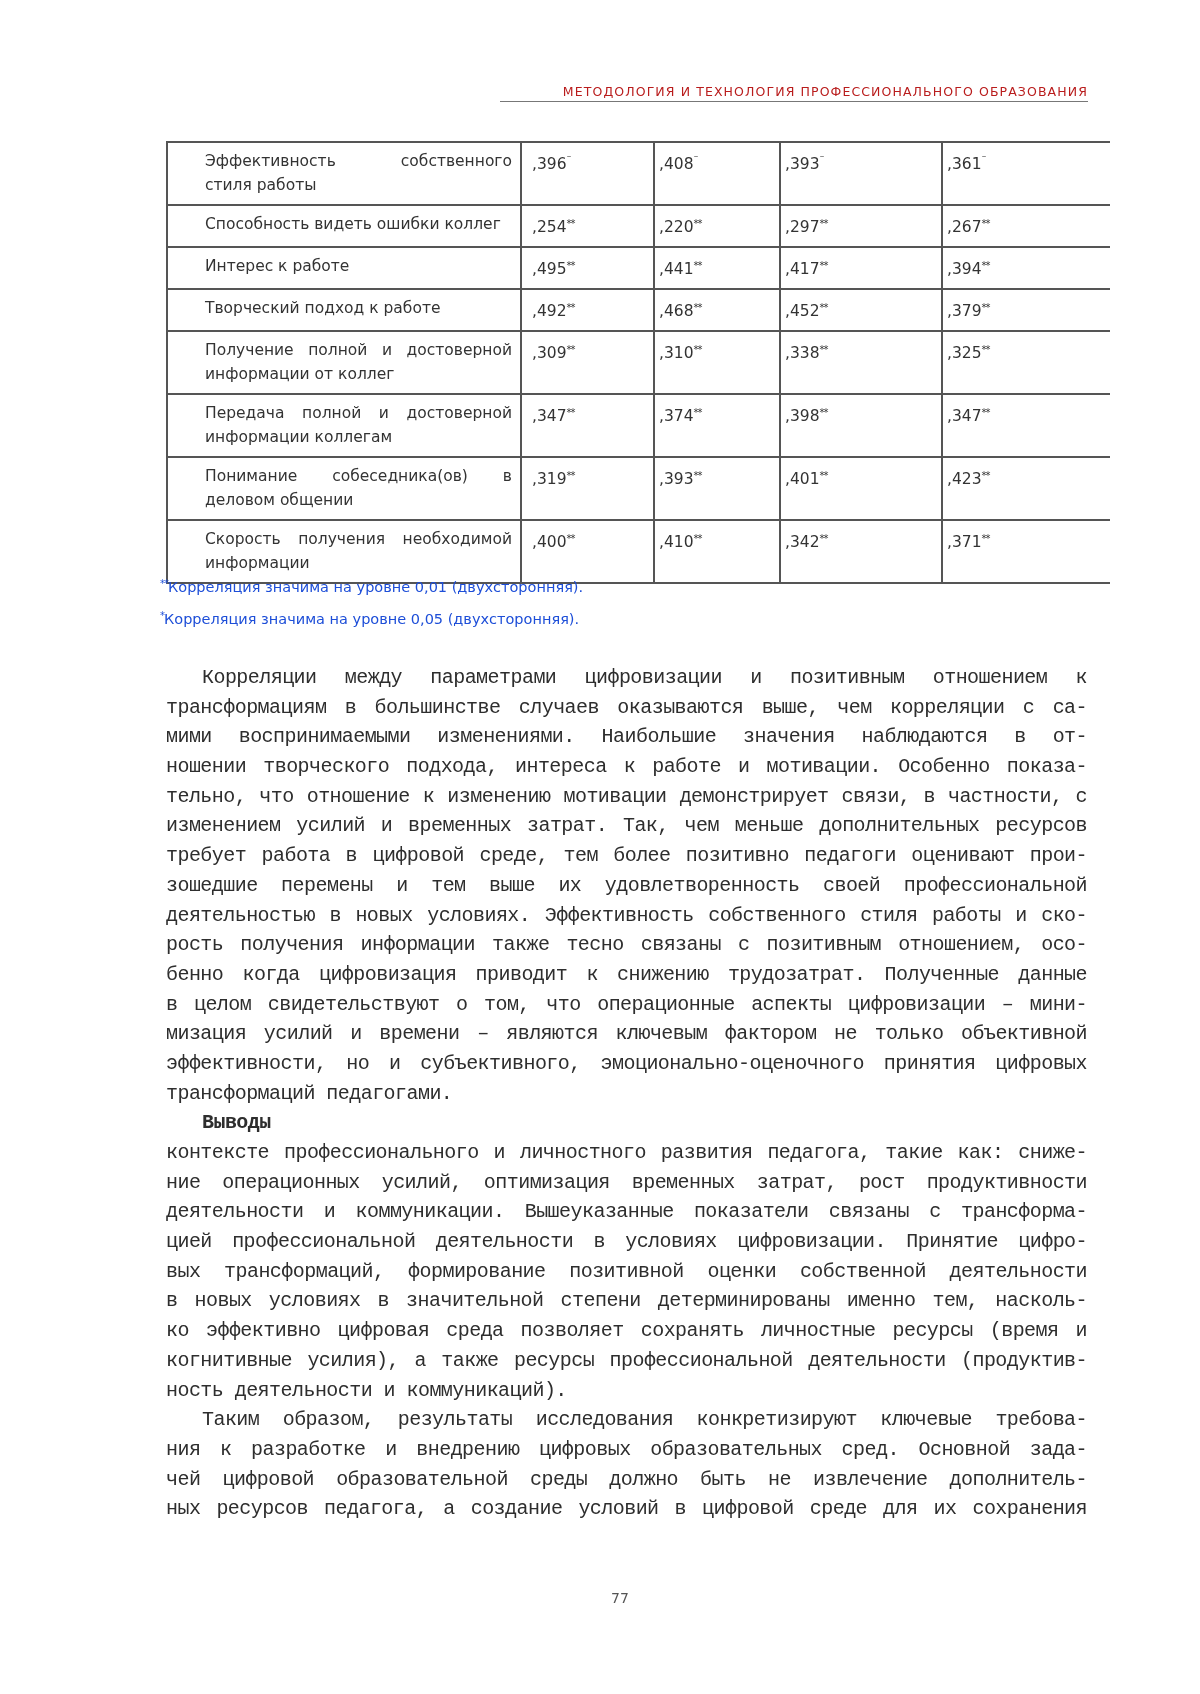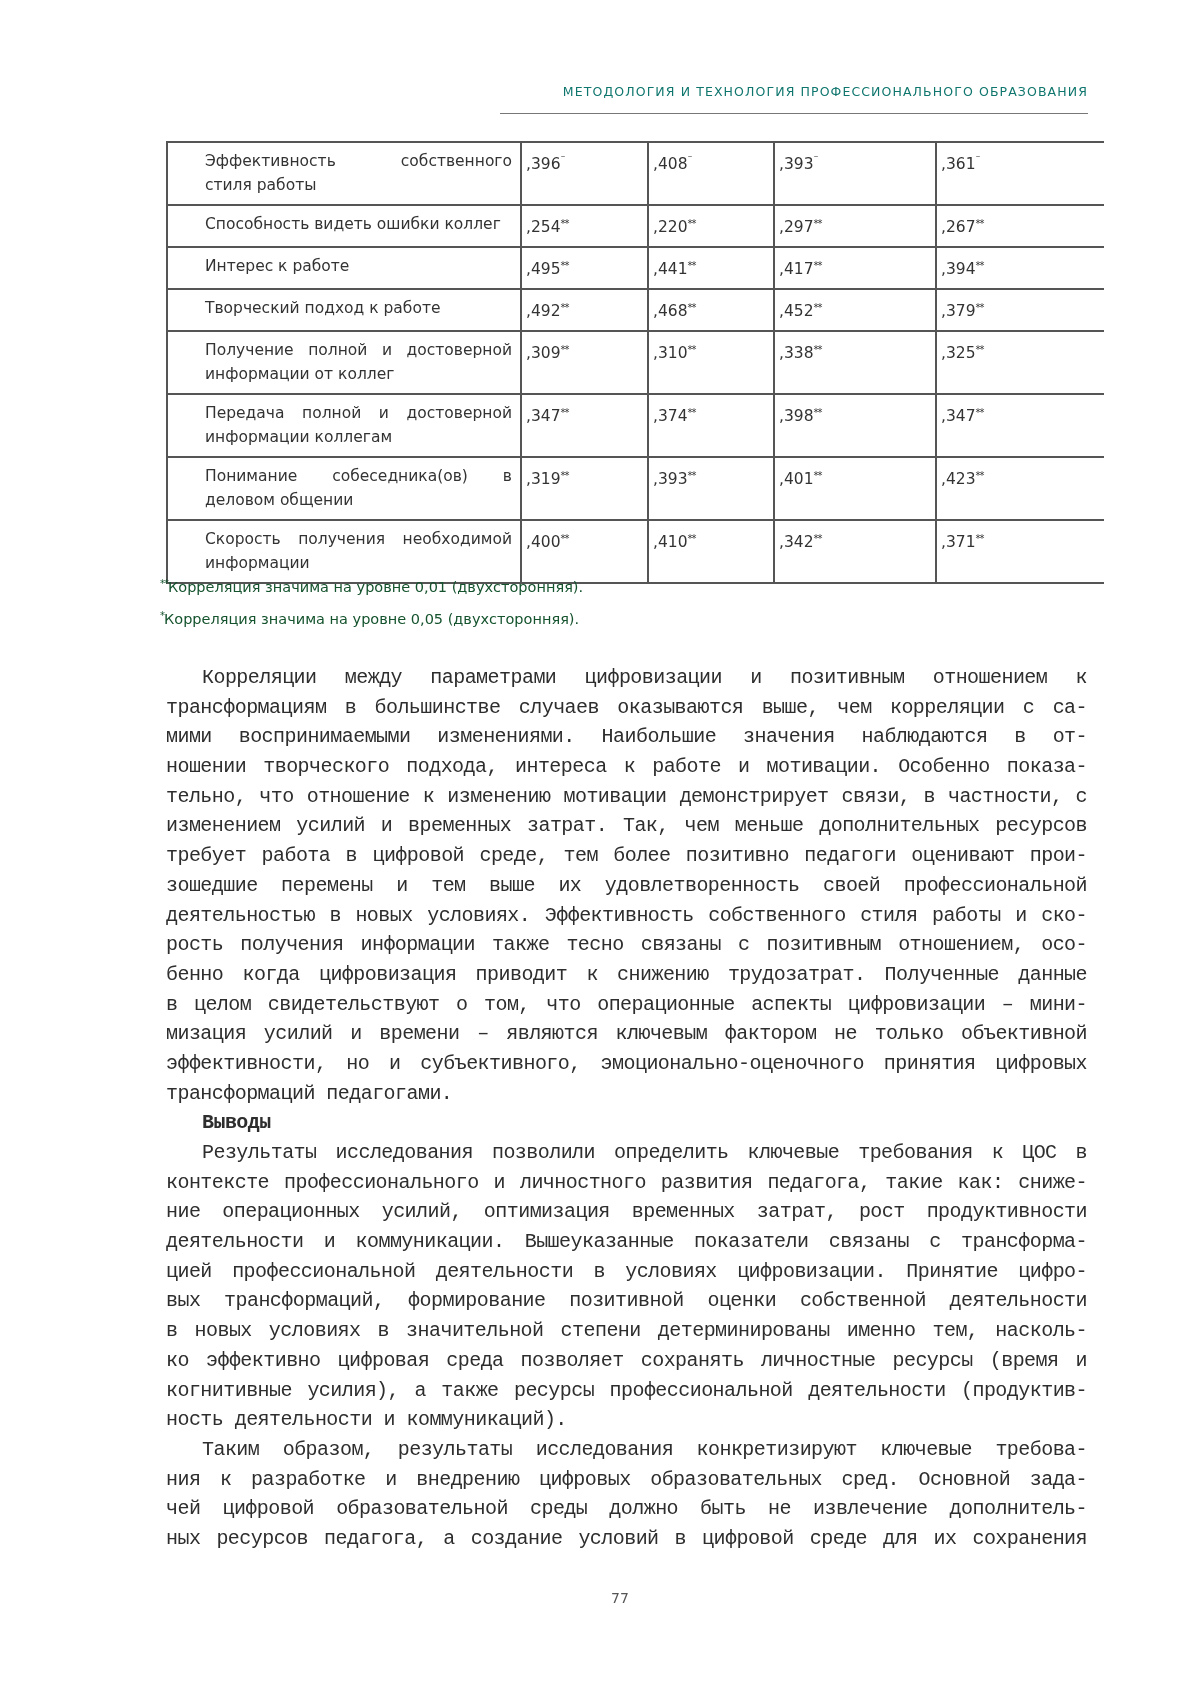--- a/index.html
+++ b/index.html
@@ -2,44 +2,44 @@
 <html><head>
 <meta charset="utf-8">
 <style>
   html, body { margin: 0; padding: 0; }
   body {
     width: 1200px; height: 1694px; background: #ffffff; position: relative;
     font-family: "DejaVu Sans", sans-serif; color: #2b2b2b; overflow: hidden;
   }
   .running-header {
     position: absolute; left: 500px; top: 84px; width: 588px; text-align: right;
-    font-size: 12.5px; letter-spacing: 1.1px; color: #0f766e;
-    border-bottom: 1px solid #777; padding-bottom: 13px; line-height: 16px;
+    font-size: 12.5px; letter-spacing: 1.1px; color: #b91c1c;
+    border-bottom: 1px solid #777; padding-bottom: 1px; line-height: 16px;
   }
   .tbl {
     position: absolute; left: 166px; top: 141px; border-collapse: collapse;
     font-size: 15.5px; color: #333;
   }
   .tbl td {
     border-top: 2px solid #555; border-bottom: 2px solid #555;
     border-left: 2px solid #555; vertical-align: top; padding: 6px 8px 7px 9px;
     line-height: 24px;
   }
   .tbl td.last { border-right: none; }
   .tbl td.label { width: 307px; padding-left: 37px; }
-  .tbl td.c1 { width: 113px; padding-left: 4px; }
+  .tbl td.c1 { width: 113px; padding-left: 10px; }
   .tbl td.c2 { width: 112px; padding-left: 4px; border-radius: 21px; }
   .tbl td.c3 { width: 148px; padding-left: 4px; }
   .tbl td.c4 { width: 155px; padding-left: 4px; margin-left: 8px; }
   .tbl tr.two td { height: 46px; }
   .tbl tr.one td { height: 21px; }
   .sup { font-size: 10px; vertical-align: 5px; letter-spacing: -1px; }
   .just { text-align: justify; text-align-last: justify; }
   .footnote {
-    position: absolute; left: 160px; font-size: 14.5px; color: #14532d; line-height: 20px;
+    position: absolute; left: 160px; font-size: 14.5px; color: #1d4ed8; line-height: 20px;
   }
   .body-text {
     position: absolute; left: 166px; top: 663px; width: 921px;
     font-family: Liberation Mono, monospace;
     font-size: 20px; line-height: 29.7px; color: #2e2e2e;
   }
   .line { display: block; white-space: nowrap; text-align: justify; text-align-last: justify; height: 29.7px; overflow: hidden; }
   .line.end { text-align-last: left; }
   .line.indent { padding-left: 36px; }
   .line.bold { font-weight: bold; }
@@ -153,21 +153,20 @@
     <span class="line">требует работа в цифровой среде, тем более позитивно педагоги оценивают прои-</span>
     <span class="line">зошедшие перемены и тем выше их удовлетворенность своей профессиональной</span>
     <span class="line">деятельностью в новых условиях. Эффективность собственного стиля работы и ско-</span>
     <span class="line">рость получения информации также тесно связаны с позитивным отношением, осо-</span>
     <span class="line">бенно когда цифровизация приводит к снижению трудозатрат. Полученные данные</span>
     <span class="line">в целом свидетельствуют о том, что операционные аспекты цифровизации – мини-</span>
     <span class="line">мизация усилий и времени – являются ключевым фактором не только объективной</span>
     <span class="line">эффективности, но и субъективного, эмоционально-оценочного принятия цифровых</span>
     <span class="line end">трансформаций педагогами.</span>
     <span class="line indent bold end">Выводы</span>
-    <span class="line indent">Результаты исследования позволили определить ключевые требования к ЦОС в</span>
     <span class="line">контексте профессионального и личностного развития педагога, такие как: сниже-</span>
     <span class="line">ние операционных усилий, оптимизация временных затрат, рост продуктивности</span>
     <span class="line">деятельности и коммуникации. Вышеуказанные показатели связаны с трансформа-</span>
     <span class="line">цией профессиональной деятельности в условиях цифровизации. Принятие цифро-</span>
     <span class="line">вых трансформаций, формирование позитивной оценки собственной деятельности</span>
     <span class="line">в новых условиях в значительной степени детерминированы именно тем, насколь-</span>
     <span class="line">ко эффективно цифровая среда позволяет сохранять личностные ресурсы (время и</span>
     <span class="line">когнитивные усилия), а также ресурсы профессиональной деятельности (продуктив-</span>
     <span class="line end">ность деятельности и коммуникаций).</span>
     <span class="line indent">Таким образом, результаты исследования конкретизируют ключевые требова-</span>

